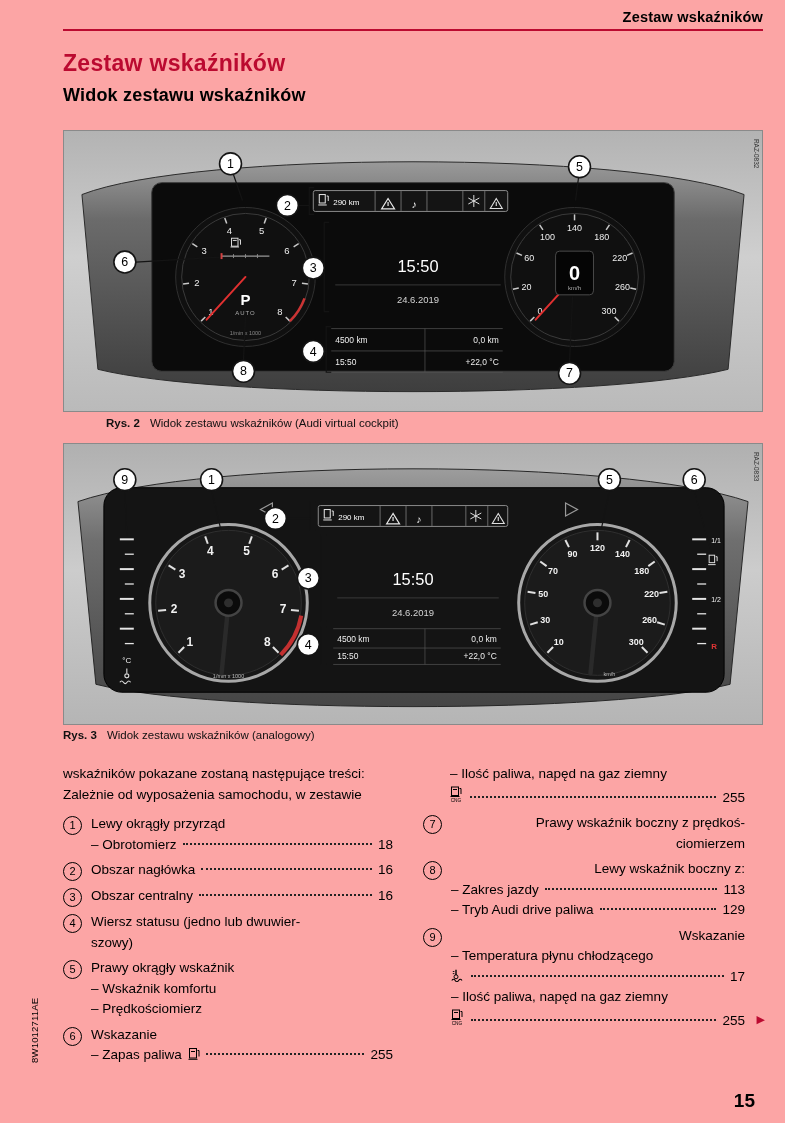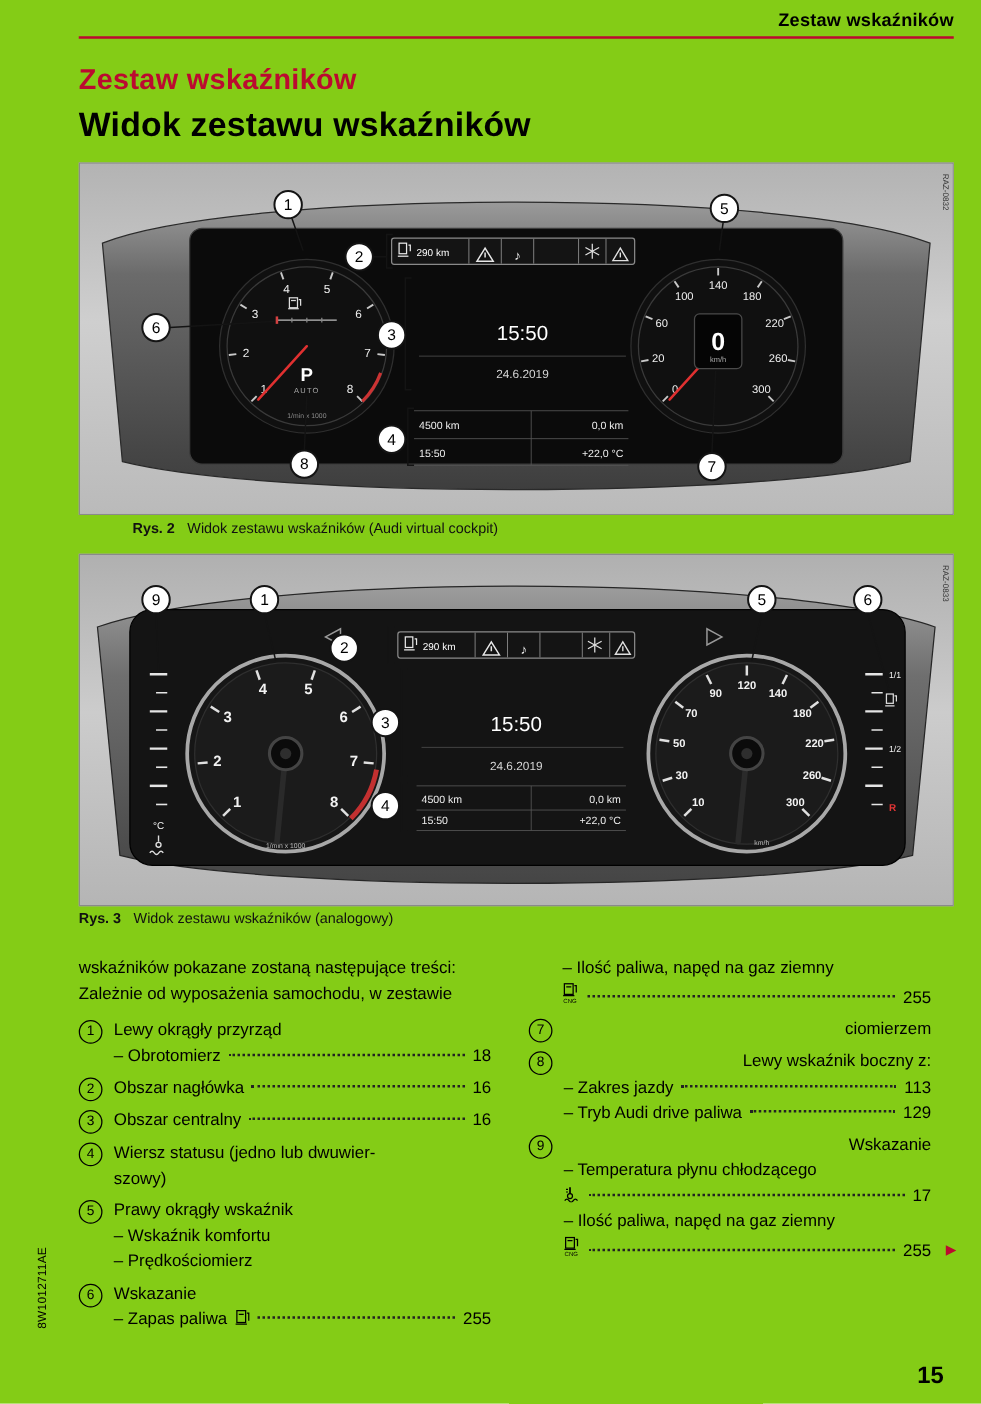--- a/index.html
+++ b/index.html
@@ -1,22 +1,22 @@
 <!DOCTYPE html>
 <html style="--accent: #bb0a30;"><head>
 <meta charset="utf-8">
 <style>
   html,body{margin:0;padding:0;background:#fff;}
-  .page{position:relative;width:785px;height:1123px;background:#84cc16;overflow:hidden;
+  .page{position:relative;width:785px;height:1123px;background:#fca5a5;overflow:hidden;
         font-family:"Liberation Sans",sans-serif;color:#000;}
   svg text{font-family:"Liberation Sans",sans-serif;}
   .running-header{position:absolute;top:9px;right:22px;font-size:14.5px;font-weight:bold;letter-spacing:.2px;}
   .red-rule{position:absolute;top:29px;left:63px;width:700px;height:2px;background:var(--accent,#bb0a30);}
   .h1{position:absolute;top:50px;left:63px;font-size:23px;font-weight:bold;color:var(--accent,#bb0a30);letter-spacing:.3px;}
-  .h2{position:absolute;top:85px;left:63px;font-size:27px;font-weight:bold;color:#000;letter-spacing:.2px;}
+  .h2{position:absolute;top:85px;left:63px;font-size:18px;font-weight:bold;color:#000;letter-spacing:.2px;}
   .fig{position:absolute;left:63px;width:700px;height:282px;border:1px solid #8a8a8a;box-sizing:border-box;background:#c4c4c4;}
   .fig svg{display:block;width:100%;height:100%;}
   .fig1{top:130px;} .fig2{top:443px;}
   .caption{position:absolute;left:63px;width:700px;font-size:11.5px;color:#111;}
   .caption b{margin-right:10px;}
   .cap1{top:417px;padding-left:43px;} .cap2{top:729px;}
   .col{position:absolute;top:764px;font-size:13.5px;line-height:20.5px;}
   .col-left{left:63px;width:330px;}
   .col-right{left:423px;width:322px;text-align:right;}
   .intro{margin-bottom:9px;}
@@ -572,20 +572,21 @@
           <span class="pagenum">255</span>
         </div>
       </div>
     </div>
 
     <div class="item">
       <span class="numcircle">
           <span>7</span>
         </span>
       <div class="item-body">
+        <div>Prawy wskaźnik boczny z prędkoś-</div>
         <div>ciomierzem</div>
       </div>
     </div>
 
     <div class="item">
       <span class="numcircle">
           <span>8</span>
         </span>
       <div class="item-body">
         <div>Lewy wskaźnik boczny z:</div>

